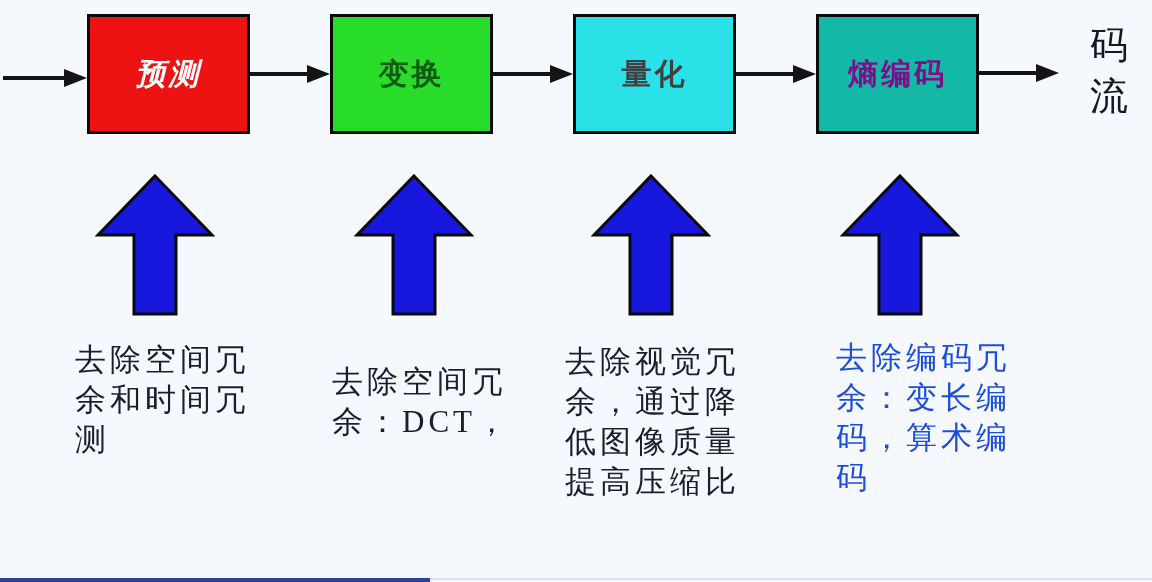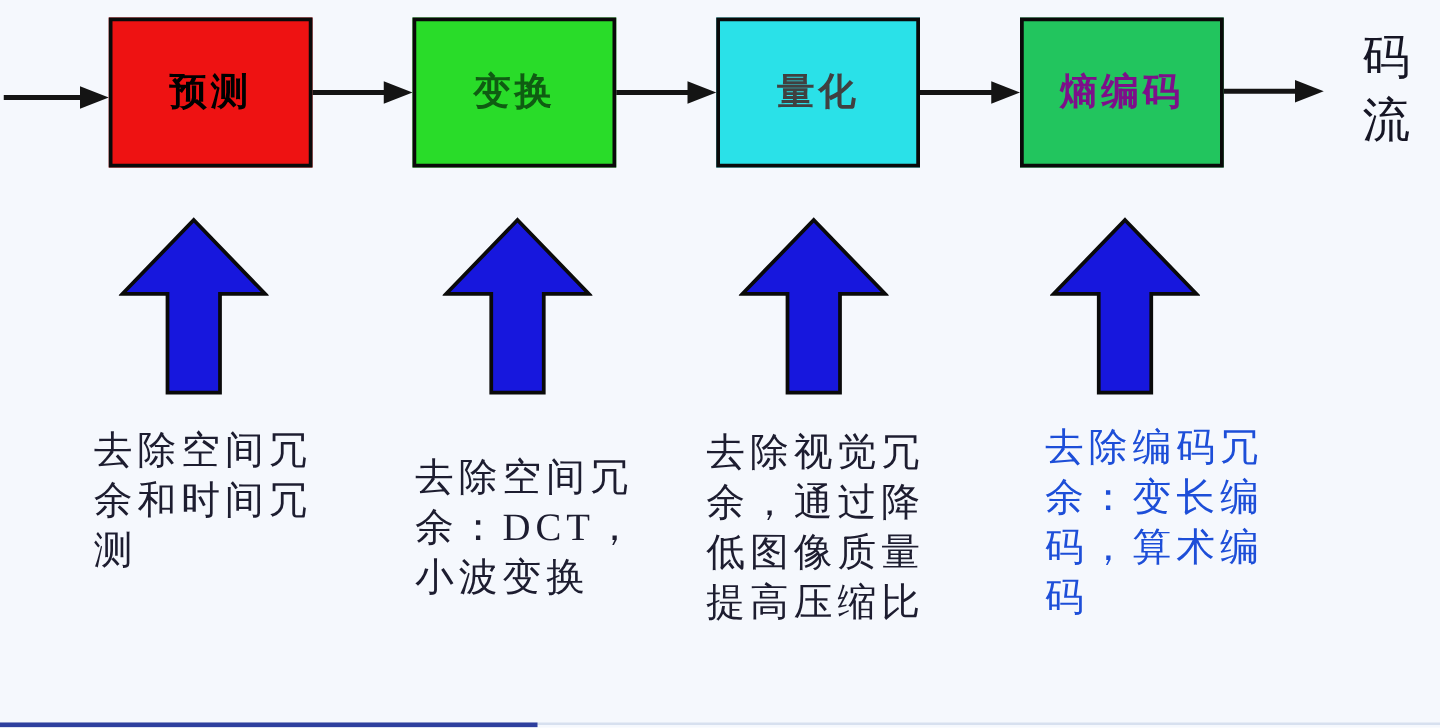--- a/index.html
+++ b/index.html
@@ -92,21 +92,21 @@
 <div id="canvas">
 
   <div class="harrow" style="left:3px; top:69px; width:84px;">
     <div class="line"></div>
     <div class="head"></div>
   </div>
 
   <div id="stages">
   <div class="stage">
     <div class="box" style="left: 87px; top: 14px; background: rgb(238, 18, 18);">
-      <span class="box-label" style="color: #000000;">预测</span>
+      <span class="box-label" style="color: #ffffff; font-style: italic;">预测</span>
     </div>
     <div class="harrow" style="left: 250px; top: 65px; width: 80px;">
       <div class="line"></div>
       <div class="head"></div>
     </div>
     <svg class="uparrow" width="120" height="144" viewBox="0 0 120 144" style="left: 95px; top: 173px;">
       <polygon points="60,3 117,62 81,62 81,141 39,141 39,62 3,62" stroke-width="3" stroke-linejoin="miter" fill="#1717dd" stroke="#0a0a0a"></polygon>
     </svg>
     <div class="desc" style="left: 75px; top: 340px; color: rgb(29, 29, 48);">
           <div>去除空间冗</div>
@@ -122,21 +122,20 @@
     <div class="harrow" style="left: 493px; top: 65px; width: 80px;">
       <div class="line"></div>
       <div class="head"></div>
     </div>
     <svg class="uparrow" width="120" height="144" viewBox="0 0 120 144" style="left: 354px; top: 173px;">
       <polygon points="60,3 117,62 81,62 81,141 39,141 39,62 3,62" stroke-width="3" stroke-linejoin="miter" fill="#1717dd" stroke="#0a0a0a"></polygon>
     </svg>
     <div class="desc" style="left: 332px; top: 362px; color: rgb(29, 29, 48);">
           <div>去除空间冗</div>
           <div>余：DCT，</div>
-          <div>小波变换</div>
         </div>
   </div>
 
   <div class="stage">
     <div class="box" style="left: 573px; top: 14px; background: rgb(42, 225, 232);">
       <span class="box-label" style="color: #404040;">量化</span>
     </div>
     <div class="harrow" style="left: 736px; top: 65px; width: 80px;">
       <div class="line"></div>
       <div class="head"></div>
@@ -146,21 +145,21 @@
     </svg>
     <div class="desc" style="left: 565px; top: 342px; color: rgb(29, 29, 48);">
           <div>去除视觉冗</div>
           <div>余，通过降</div>
           <div>低图像质量</div>
           <div>提高压缩比</div>
         </div>
   </div>
 
   <div class="stage">
-    <div class="box" style="left: 816px; top: 14px; background: #22c55e;">
+    <div class="box" style="left: 816px; top: 14px; background: #14b8a6;">
       <span class="box-label" style="color: rgb(125, 15, 138);">熵编码</span>
     </div>
     <div class="harrow" style="left: 979px; top: 64px; width: 80px;">
       <div class="line"></div>
       <div class="head"></div>
     </div>
     <svg class="uparrow" width="120" height="144" viewBox="0 0 120 144" style="left: 840px; top: 173px;">
       <polygon points="60,3 117,62 81,62 81,141 39,141 39,62 3,62" stroke-width="3" stroke-linejoin="miter" fill="#1717dd" stroke="#0a0a0a"></polygon>
     </svg>
     <div class="desc" style="left: 836px; top: 338px; color: #1d4ed8;">

